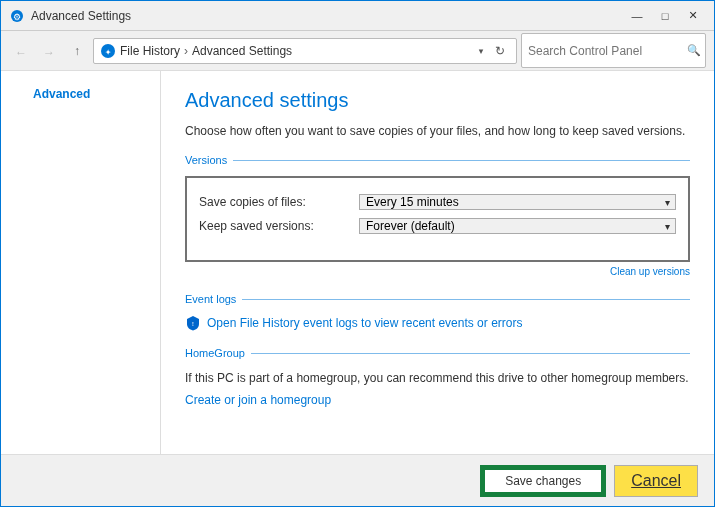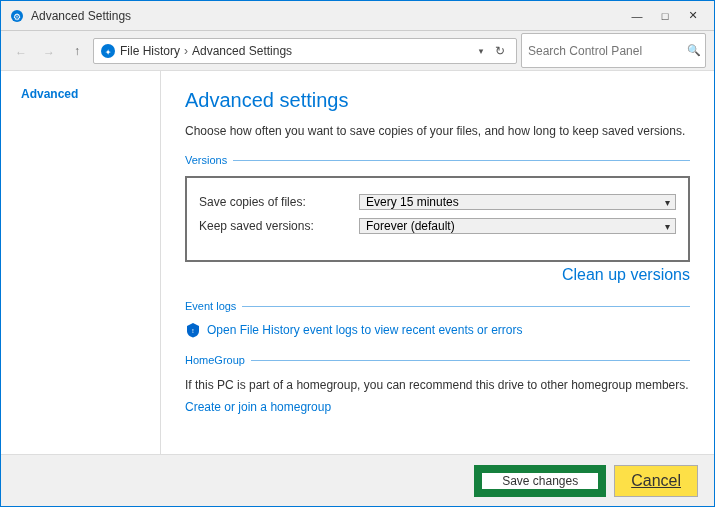--- a/index.html
+++ b/index.html
@@ -204,21 +204,21 @@
     .content-area {
       flex: 1;
       display: flex;
       overflow: hidden;
     }
 
     
     .left-nav {
       width: 160px;
       border-right: 1px solid #ddd;
-      padding: 10px 4px;
+      padding: 10px 16px;
       flex-shrink: 0;
     }
 
     .left-nav-item {
       padding: 6px 16px;
       cursor: pointer;
       font-size: 12px;
       color: #0078d7;
     }
 
@@ -317,21 +317,21 @@
       transform: translateY(-50%);
       pointer-events: none;
       font-size: 10px;
       color: #333;
     }
 
     .clean-up-link {
       display: block;
       text-align: right;
       color: #0078d7;
-      font-size: 16px;
+      font-size: 10px;
       cursor: pointer;
       margin-top: 4px;
       text-decoration: none;
     }
 
     
     .homegroup-text {
       font-size: 12px;
       color: #333;
       margin-bottom: 6px;
@@ -369,21 +369,21 @@
       padding: 0 16px;
       gap: 8px;
       flex-shrink: 0;
     }
 
     .btn-save {
       height: 32px;
       min-width: 120px;
       padding: 0 20px;
       background: #fff;
-      border: 8px solid #15803d;
+      border: 5px solid #15803d;
       font-size: 12px;
       cursor: pointer;
       color: #333;
       font-family: 'Segoe UI', Tahoma, sans-serif;
     }
 
     .btn-cancel {
       height: 32px;
       min-width: 80px;
       padding: 0 16px;

